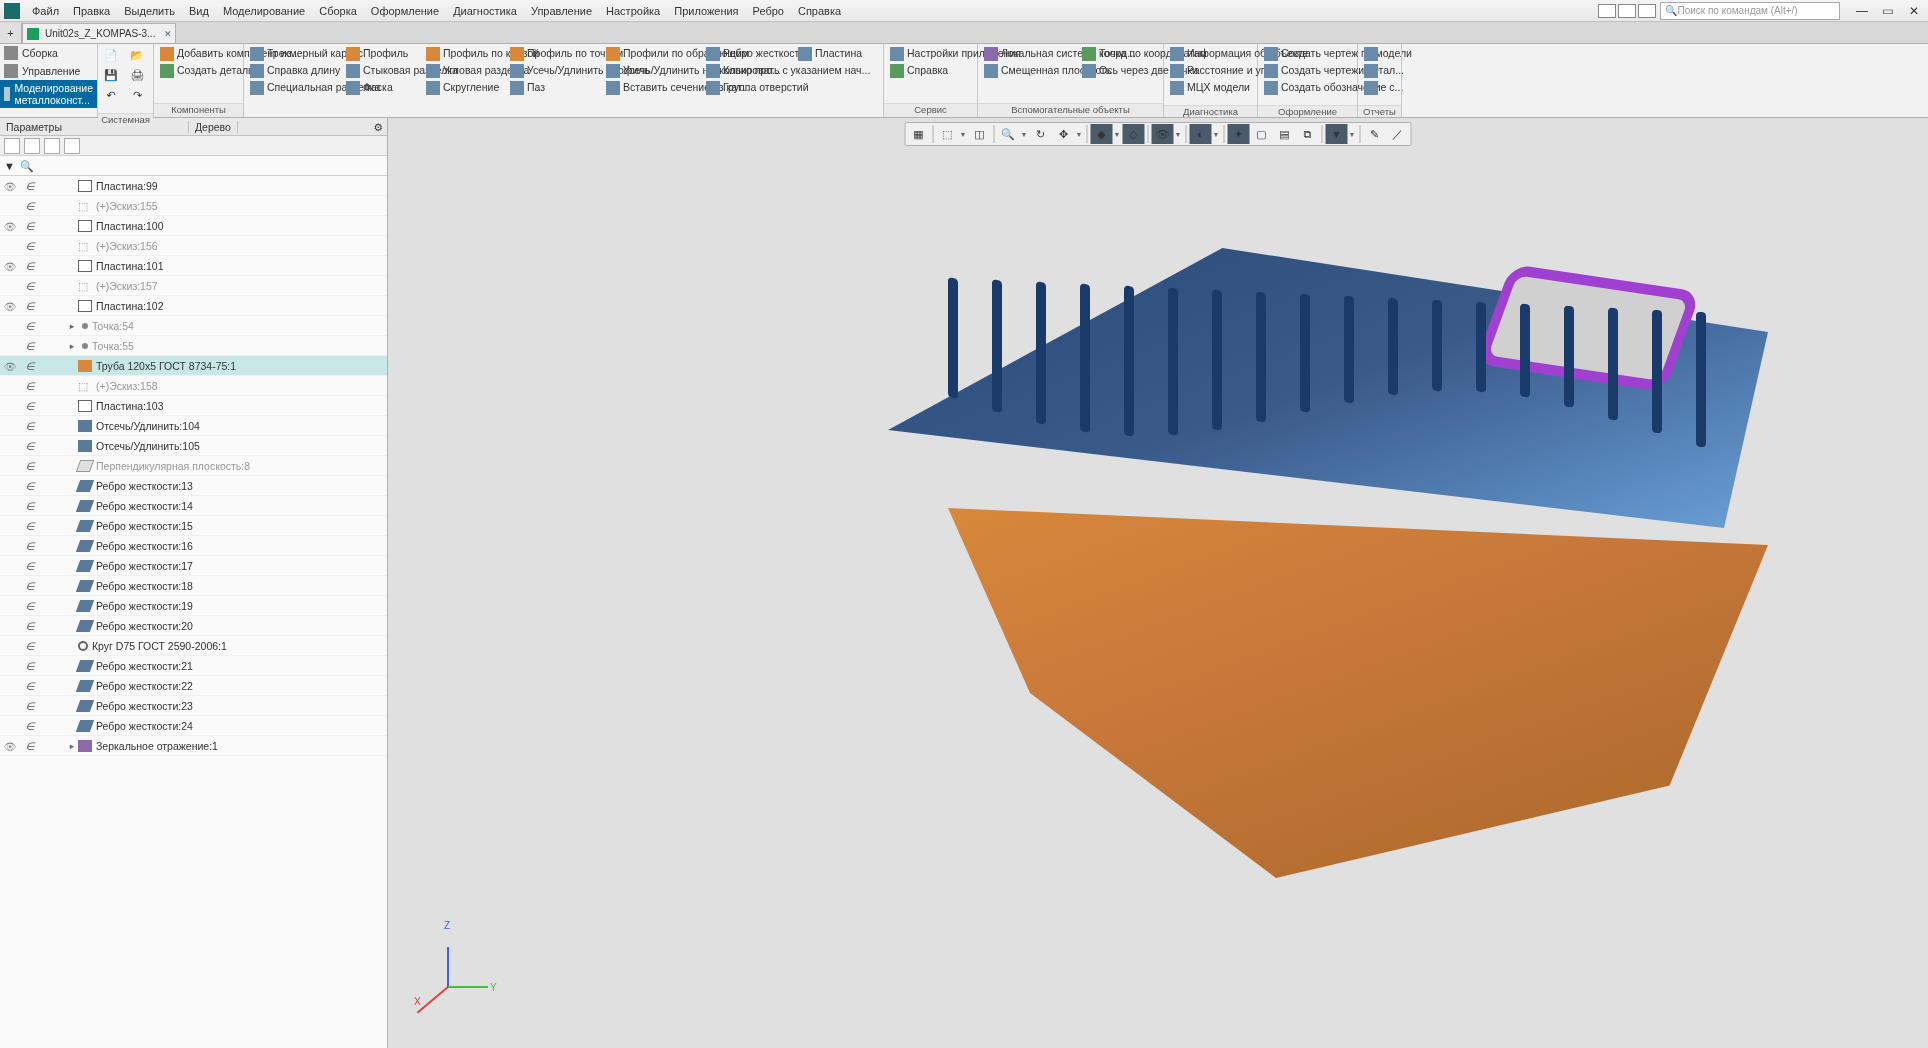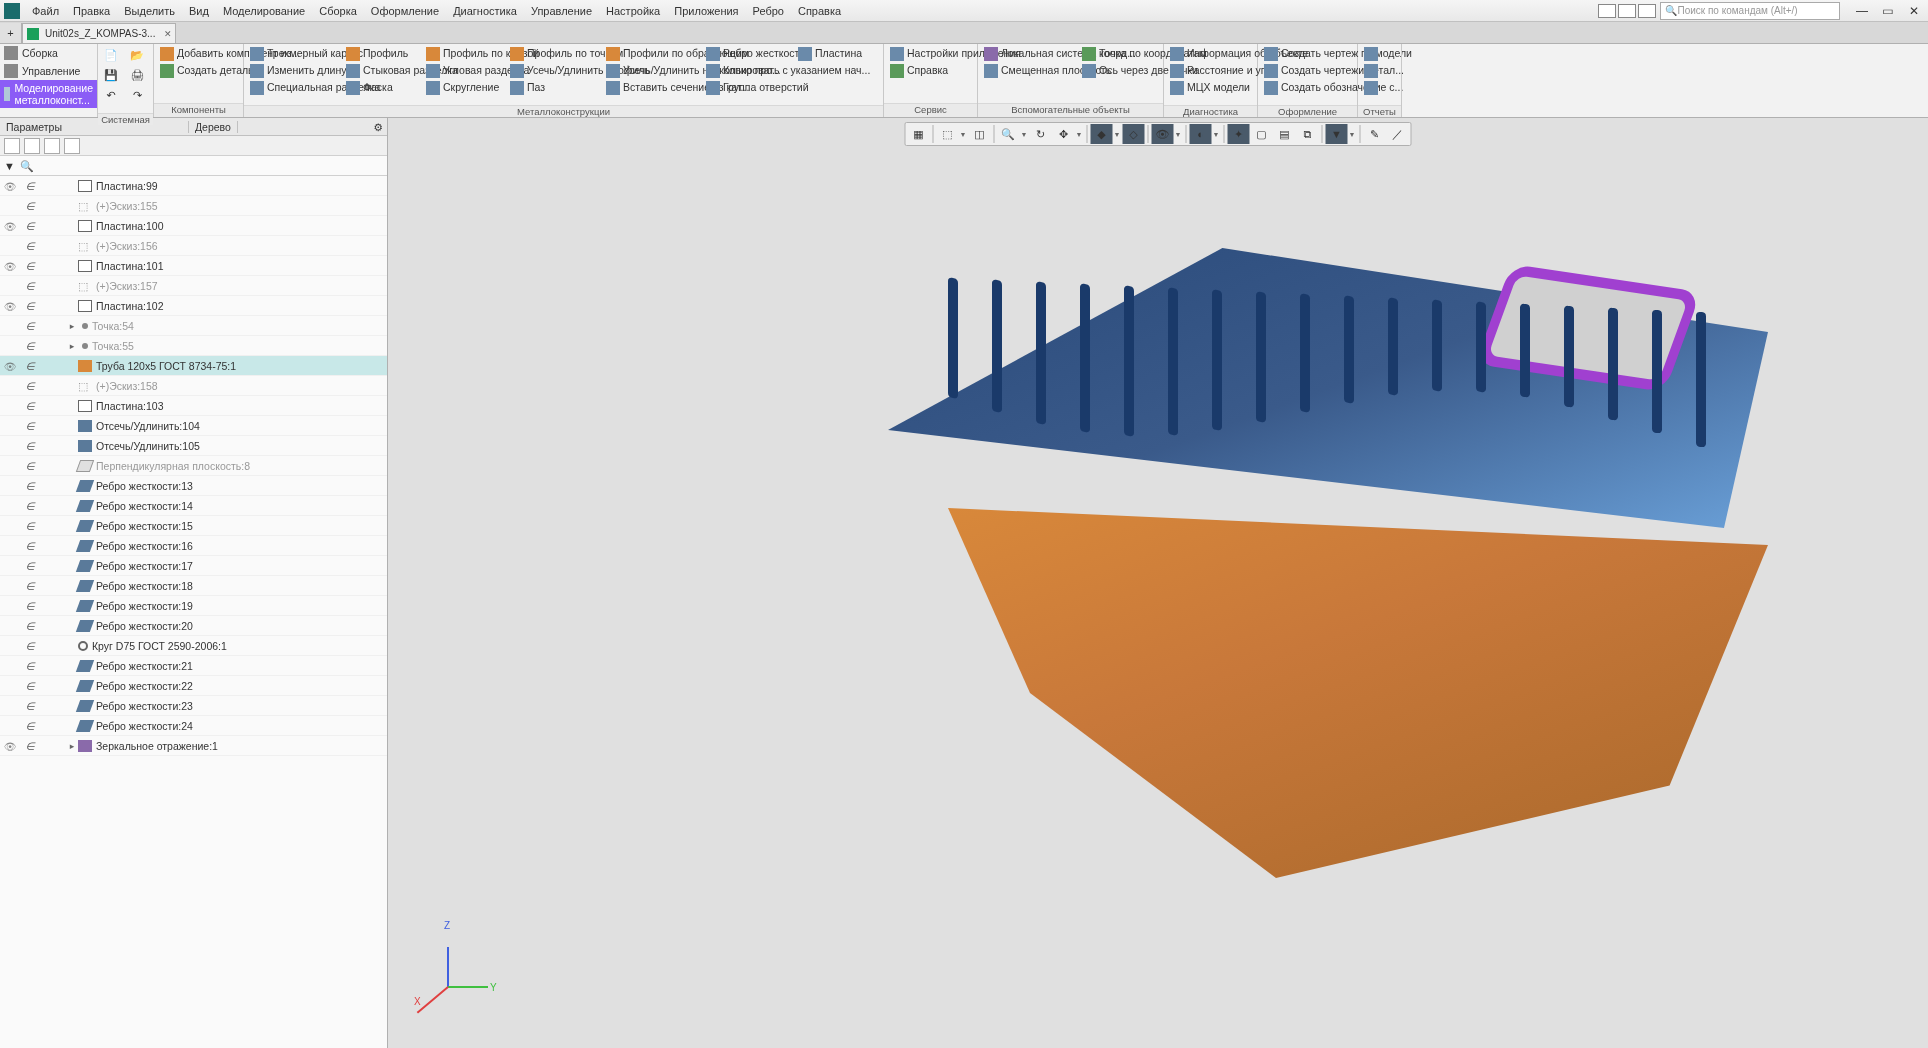--- a/index.html
+++ b/index.html
@@ -21,21 +21,21 @@
 .tabbar { height: 22px; background: #d8d8d8; display: flex; align-items: flex-end; border-bottom: 1px solid #b0b0b0; }
 .tab-plus { width: 22px; height: 20px; background: #e0e0e0; display: flex; align-items: center; justify-content: center; border-right: 1px solid #b0b0b0; }
 .tab { height: 20px; background: #f0f0f0; border: 1px solid #b0b0b0; border-bottom: none; padding: 2px 20px 2px 22px; position: relative; font-size: 10px; display: flex; align-items: center; }
 .tab::before { content: ""; position: absolute; left: 4px; width: 12px; height: 12px; background: #1aa05a; }
 .tab .close { position: absolute; right: 4px; font-size: 9px; color: #666; }
 
 
 .ribbon { height: 74px; background: #f2f2f2; border-bottom: 1px solid #b0b0b0; display: flex; }
 .ribbon-left { width: 98px; display: flex; flex-direction: column; border-right: 1px solid #c8c8c8; }
 .ribbon-btn-row { display: flex; align-items: center; padding: 2px 4px; gap: 4px; font-size: 10.5px; }
-.ribbon-btn-row.active { background: #8b5cf6; color: #fff; }
+.ribbon-btn-row.active { background: #0369a1; color: #fff; }
 .ribbon-btn-row .ic { width: 14px; height: 14px; background: #888; }
 .ribbon-btn-row.active .ic { background: #b0c8d8; }
 .ribbon-sys { width: 56px; border-right: 1px solid #c8c8c8; display: flex; flex-direction: column; }
 .sys-icons { flex: 1; display: grid; grid-template-columns: 1fr 1fr; padding: 2px; gap: 2px; }
 .sys-icons div { width: 22px; height: 18px; display: flex; align-items: center; justify-content: center; }
 
 .ribbon-group { border-right: 1px solid #c8c8c8; display: flex; flex-direction: column; position: relative; }
 .group-body { flex: 1; display: flex; padding: 2px 4px; gap: 2px; }
 .group-label { height: 14px; text-align: center; font-size: 9.5px; color: #555; background: #eaeaea; border-top: 1px solid #d8d8d8; margin-top: 7px; }
 .rcol { display: flex; flex-direction: column; gap: 1px; }
@@ -198,21 +198,21 @@
 
   <div class="ribbon-group" style="width:640px">
     <div class="group-body">
       <div class="rcol" style="width:94px">
         <div class="ritem">
             <div class="ic"></div>
             <span>Трехмерный каркас</span>
           </div>
         <div class="ritem">
             <div class="ic"></div>
-            <span>Изменить длину</span>
+            <span>Справка длину</span>
           </div>
         <div class="ritem">
             <div class="ic"></div>
             <span>Специальная разделка</span>
           </div>
       </div>
       <div class="rcol" style="width:78px">
         <div class="ritem">
             <div class="ic o"></div>
             <span>Профиль</span>
@@ -282,21 +282,20 @@
             <span>Группа отверстий</span>
           </div>
       </div>
       <div class="rcol" style="width:70px">
         <div class="ritem">
             <div class="ic"></div>
             <span>Пластина</span>
           </div>
       </div>
     </div>
-    <div class="group-label">Металлоконструкции</div>
   </div>
 
   <div class="ribbon-group" style="width:94px">
     <div class="group-body">
         <div class="rcol">
       <div class="ritem">
             <div class="ic"></div>
             <span>Настройки приложения</span>
           </div>
       <div class="ritem">

